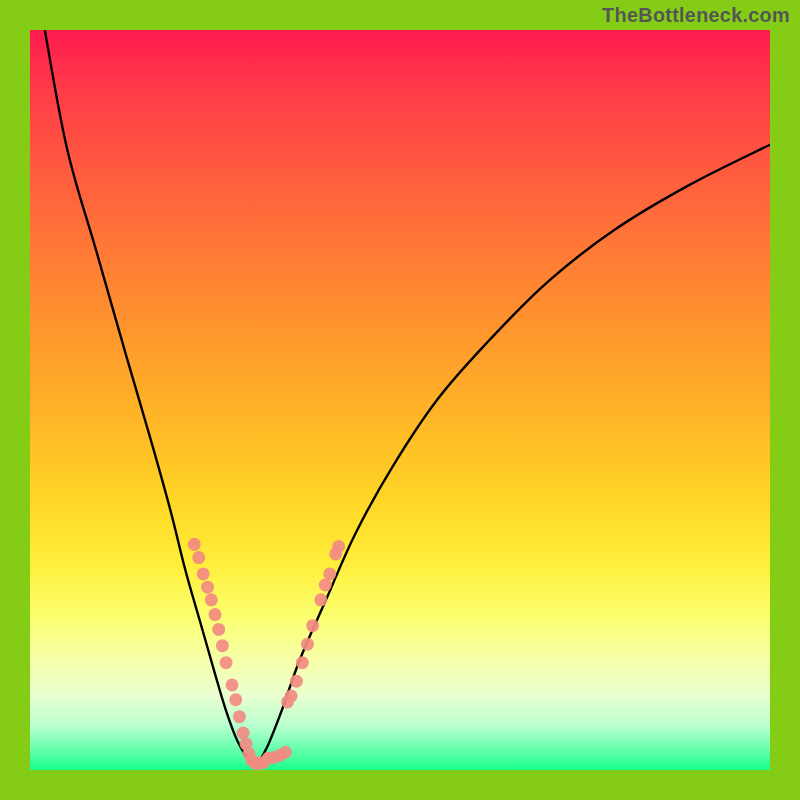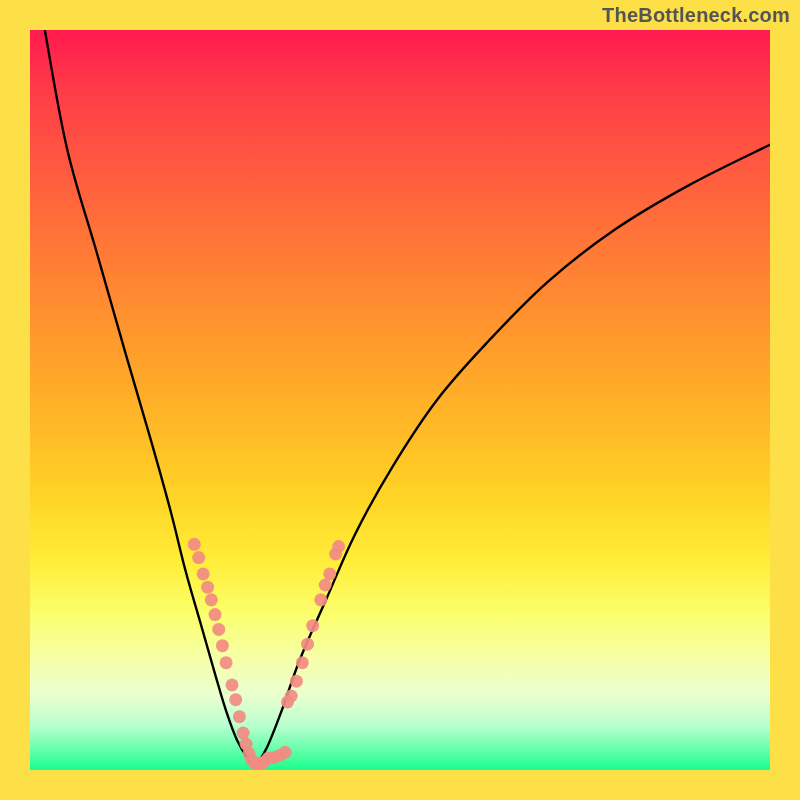--- a/index.html
+++ b/index.html
@@ -8,21 +8,21 @@
     width: 800px;
     height: 800px;
     background: #000;
     overflow: hidden;
     font-family: Arial, Helvetica, sans-serif;
   }
   .outer {
     position: relative;
     width: 800px;
     height: 800px;
-    background: #fde047;
+    background: #84cc16;
     text-decoration: underline;
   }
   .watermark {
     position: absolute;
     top: 4px;
     right: 10px;
     color: #555;
     font-size: 20px;
     font-weight: 600;
     letter-spacing: 0.2px;

